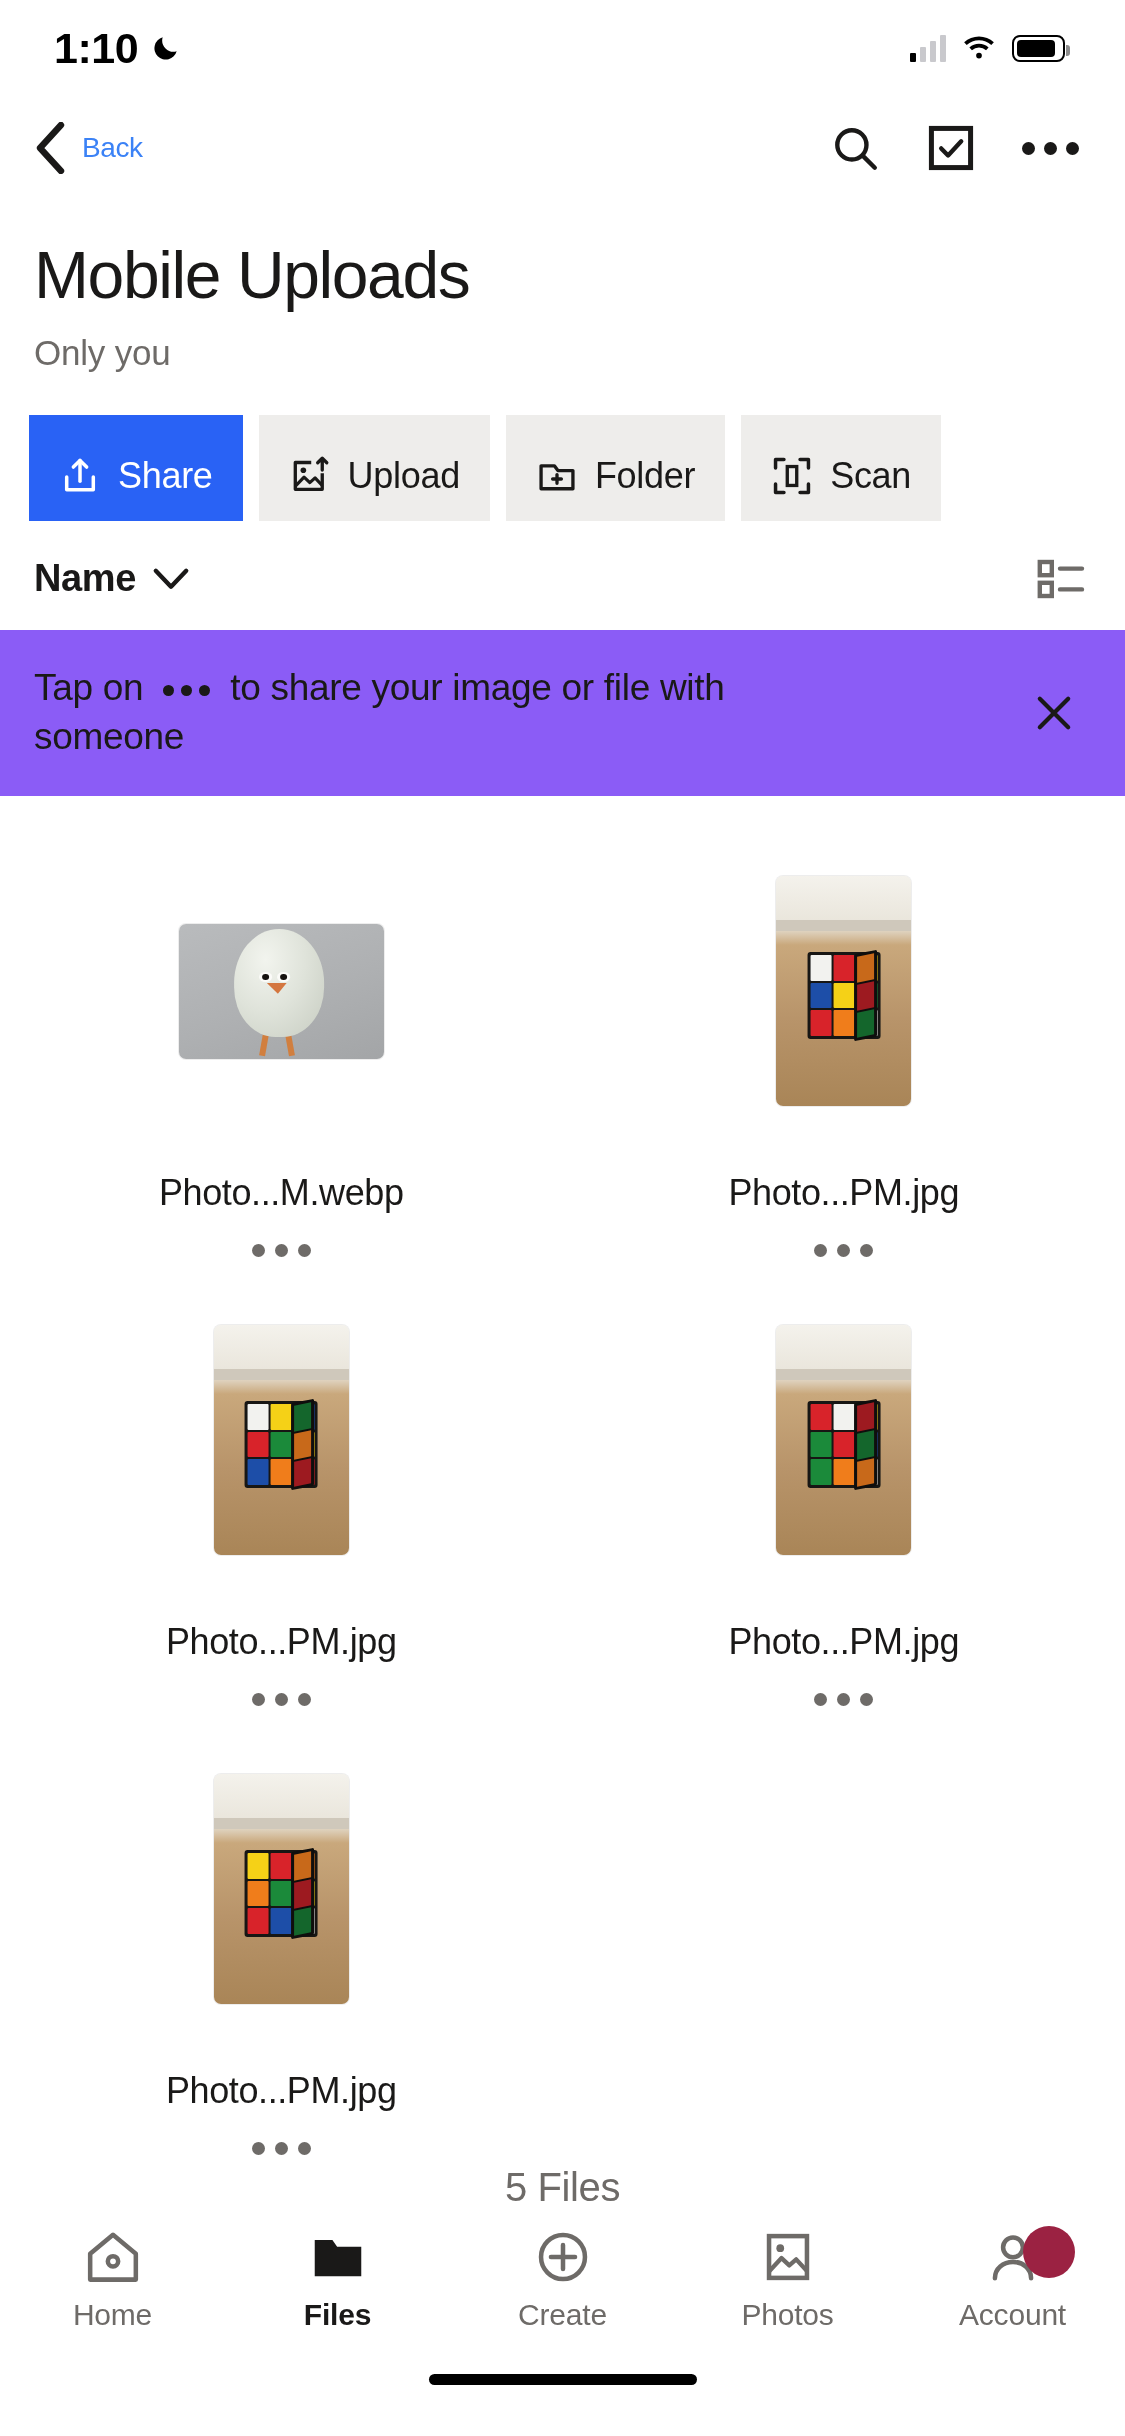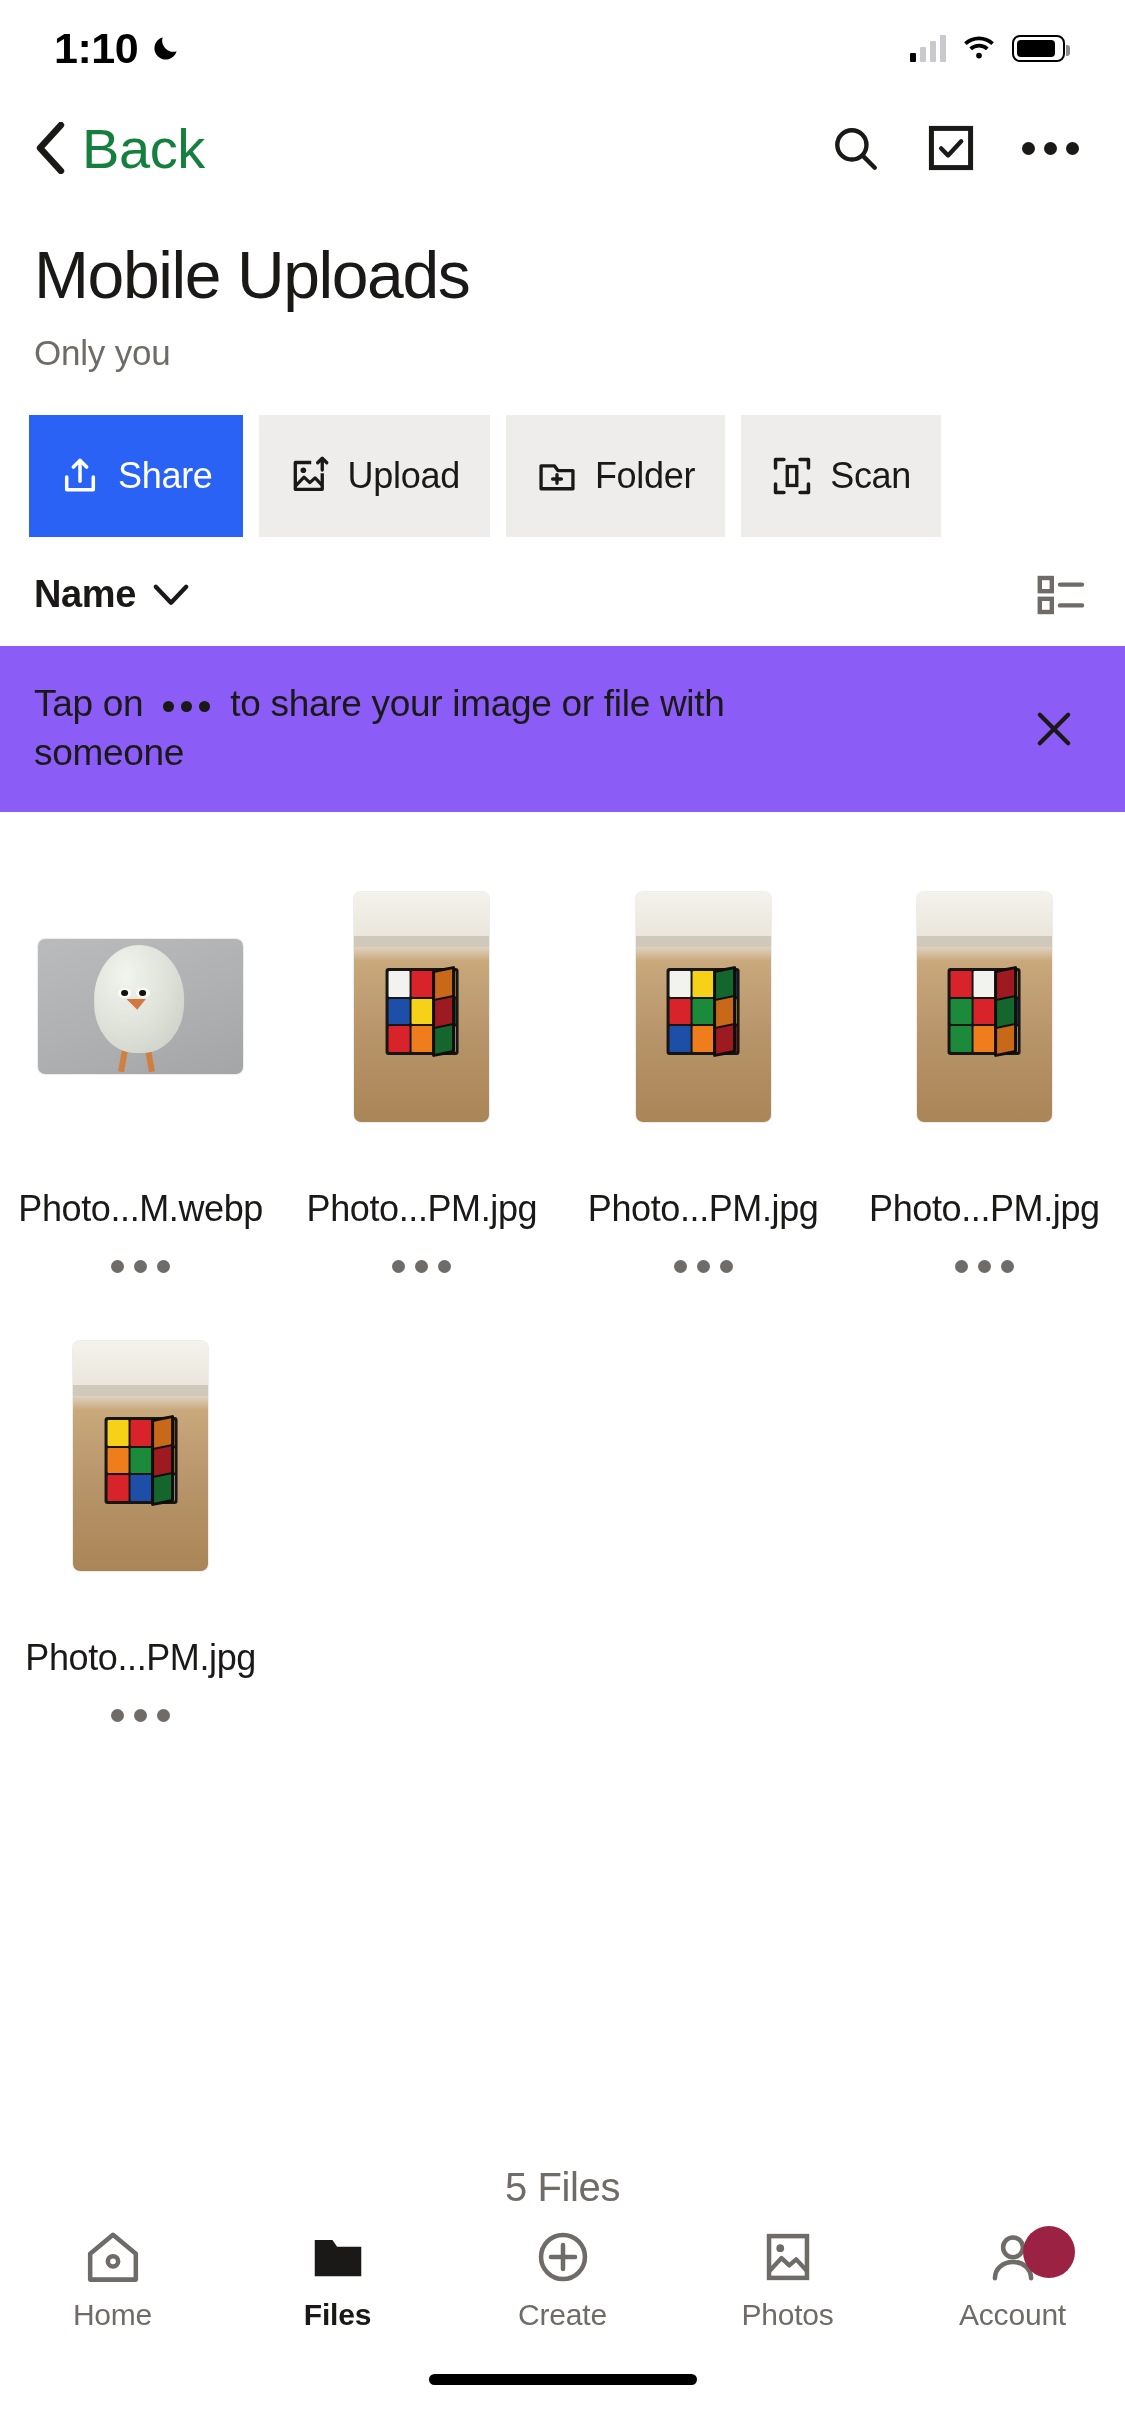--- a/index.html
+++ b/index.html
@@ -35,21 +35,21 @@
     background:#000; border-radius:0 3px 3px 0; opacity:.45;}
   .batt b{ display:block; height:100%; width:88%; background:#000; border-radius:4px; }
 
   
   .navbar {
     height:104px; flex:0 0 104px;
     display:flex; align-items:center; justify-content:space-between;
     padding:0 46px 0 34px;
   }
   .back { display:flex; align-items:center; gap:14px; }
-  .back-label { font-size:56px; color:#15803d; letter-spacing:-0.4px; }
+  .back-label { font-size:28px; color:#3b82f6; letter-spacing:-0.4px; }
   .nav-actions { display:flex; align-items:center; gap:46px; }
   .dots3 { display:flex; gap:9px; align-items:center; }
   .dots3 i { width:13px; height:13px; border-radius:50%; background:#1a1918; display:block; }
 
   
   .header { padding:40px 34px 0 34px; }
   .page-title { font-size:66px; font-weight:400; letter-spacing:-1.4px; line-height:1.08; color:#1a1918; }
   .page-sub { font-size:35px; color:#6e6b68; margin-top:22px; letter-spacing:-0.2px; }
 
   
@@ -77,21 +77,21 @@
     padding:34px 44px 34px 34px; gap:20px;
   }
   .banner-text { font-size:37px; line-height:1.32; color:#1a1918; letter-spacing:-0.3px; max-width:830px; }
   .banner-text .inline-dots { display:inline-flex; gap:7px; vertical-align:middle; margin:0 10px; }
   .banner-text .inline-dots i { width:11px; height:11px; border-radius:50%; background:#1a1918; display:block; }
   .banner-close { flex:0 0 auto; width:54px; height:54px; display:flex; align-items:center; justify-content:center; }
 
   
   .grid {
     flex:1 1 auto;
-    display:grid; grid-template-columns:repeat(4,1fr);
+    display:grid; grid-template-columns:repeat(2,1fr);
     padding:22px 0 0 0; align-content:start;
   }
   .tile { display:flex; flex-direction:column; align-items:center; padding:18px 0 10px 0; }
   .thumb-wrap { height:310px; display:flex; align-items:center; justify-content:center; }
   .thumb { border-radius:7px; overflow:hidden; box-shadow:0 0 0 1px rgba(0,0,0,.07); position:relative; }
   .thumb.wide { width:205px; height:135px; }
   .thumb.tall { width:135px; height:230px; }
   .tile-name { font-size:36px; color:#1a1918; margin-top:26px; letter-spacing:-0.4px; white-space:nowrap; }
   .tile-menu { margin-top:30px; display:flex; gap:10px; }
   .tile-menu i { width:13px; height:13px; border-radius:50%; background:#6e6b68; display:block; }

